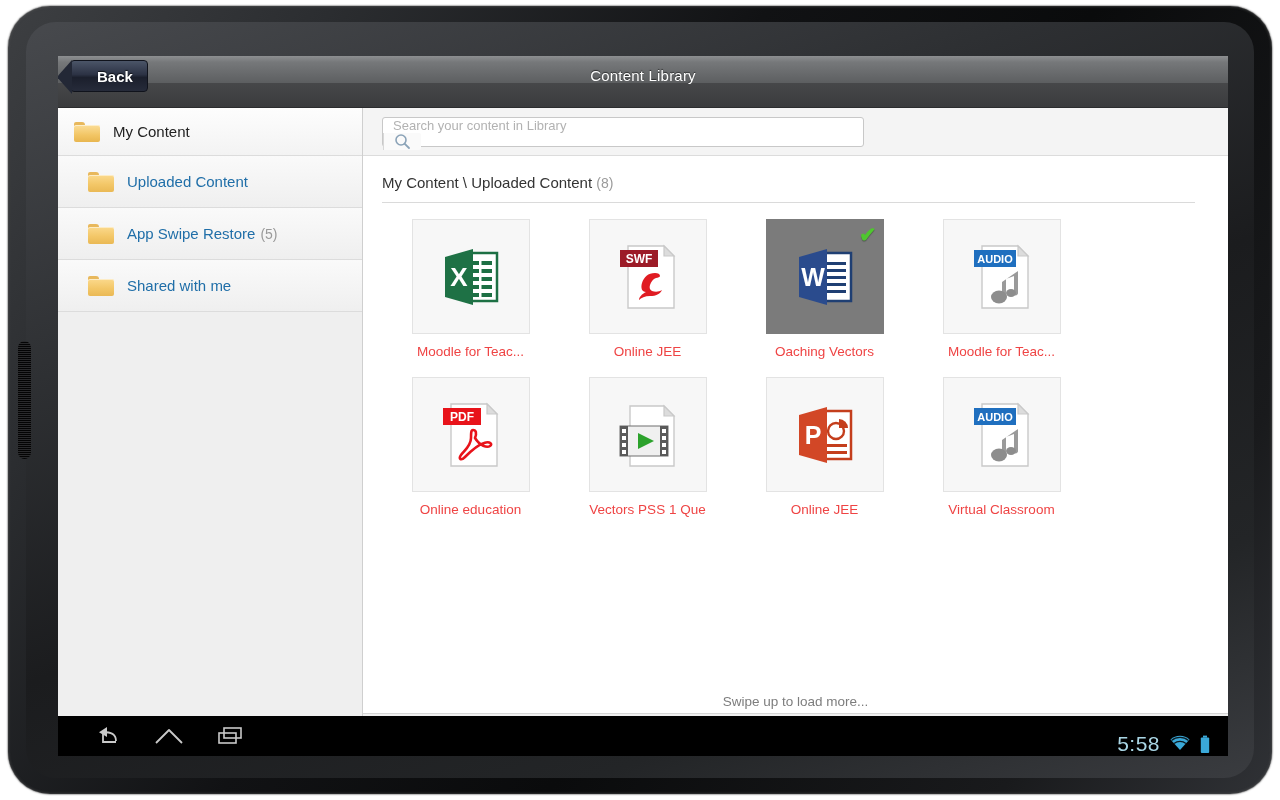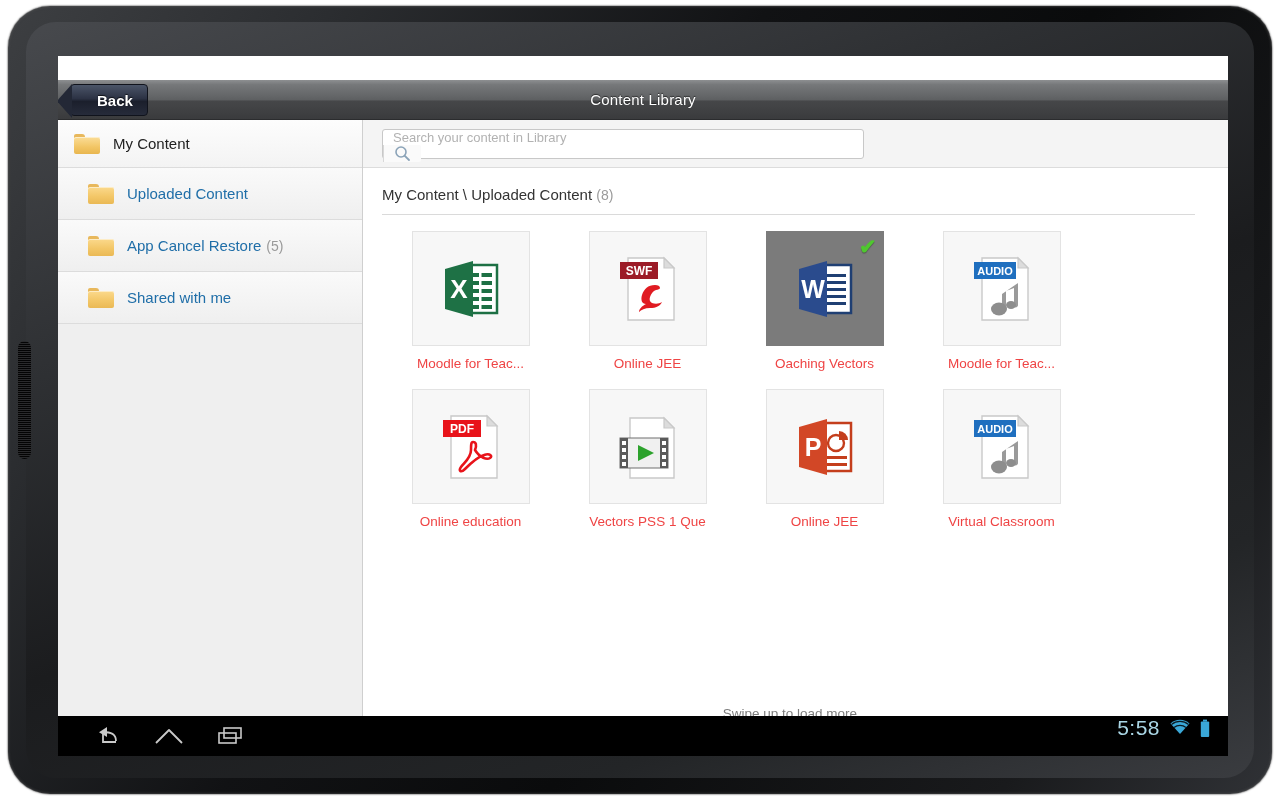--- a/index.html
+++ b/index.html
@@ -45,24 +45,23 @@
     position: absolute;
     left: 50px; top: 50px;
     width: 1170px; height: 700px;
     background: #ffffff;
     overflow: hidden;
   }
 
   
   #titlebar {
     position: relative;
-    height: 40px;
+    height: 52px;
     background: linear-gradient(180deg,#8d8f91 0%,#76787a 12%,#5d5f61 52%,#464749 53%,#3a3b3d 100%);
     border-bottom: 1px solid #2b2c2e;
-    margin-top: 24px;
   }
   #app-title {
     position: absolute;
     left: 0; right: 0; top: 11px;
     text-align: center;
     color: #ffffff;
     font-size: 15px;
     font-weight: 400;
     letter-spacing: .2px;
     text-shadow: 0 -1px 1px rgba(0,0,0,.6);
@@ -264,21 +263,21 @@
     border: 1px solid #5a5f67;
     min-width: 92px;
   }
 
   
   #navbar {
     position: absolute;
     left: 0; bottom: 0;
     width: 1170px; height: 40px;
     background: #000;
-    display: flex; align-items: flex-start;
+    display: flex; align-items: flex-end;
   }
   .navbtn {
     width: 62px; height: 40px;
     display: flex; align-items: center; justify-content: center;
     cursor: pointer;
   }
   #nav-left { display: flex; padding-left: 18px; }
   #nav-right {
     margin-left: auto;
     display: flex; align-items: center;
@@ -313,21 +312,21 @@
           <span class="folder open"></span>
           <span class="side-label">My Content</span>
         </div>
         <div class="side-item child">
           <span class="folder"></span>
           <span class="side-label">Uploaded Content</span>
           <span class="side-count"></span>
         </div>
         <div class="side-item child">
           <span class="folder"></span>
-          <span class="side-label">App Cancel Restore</span>
+          <span class="side-label">App Swipe Restore</span>
           <span class="side-count">(5)</span>
         </div>
         <div class="side-item child">
           <span class="folder"></span>
           <span class="side-label">Shared with me</span>
           <span class="side-count"></span>
         </div>
         <div id="sidebar-filler"></div>
       </div>
 

